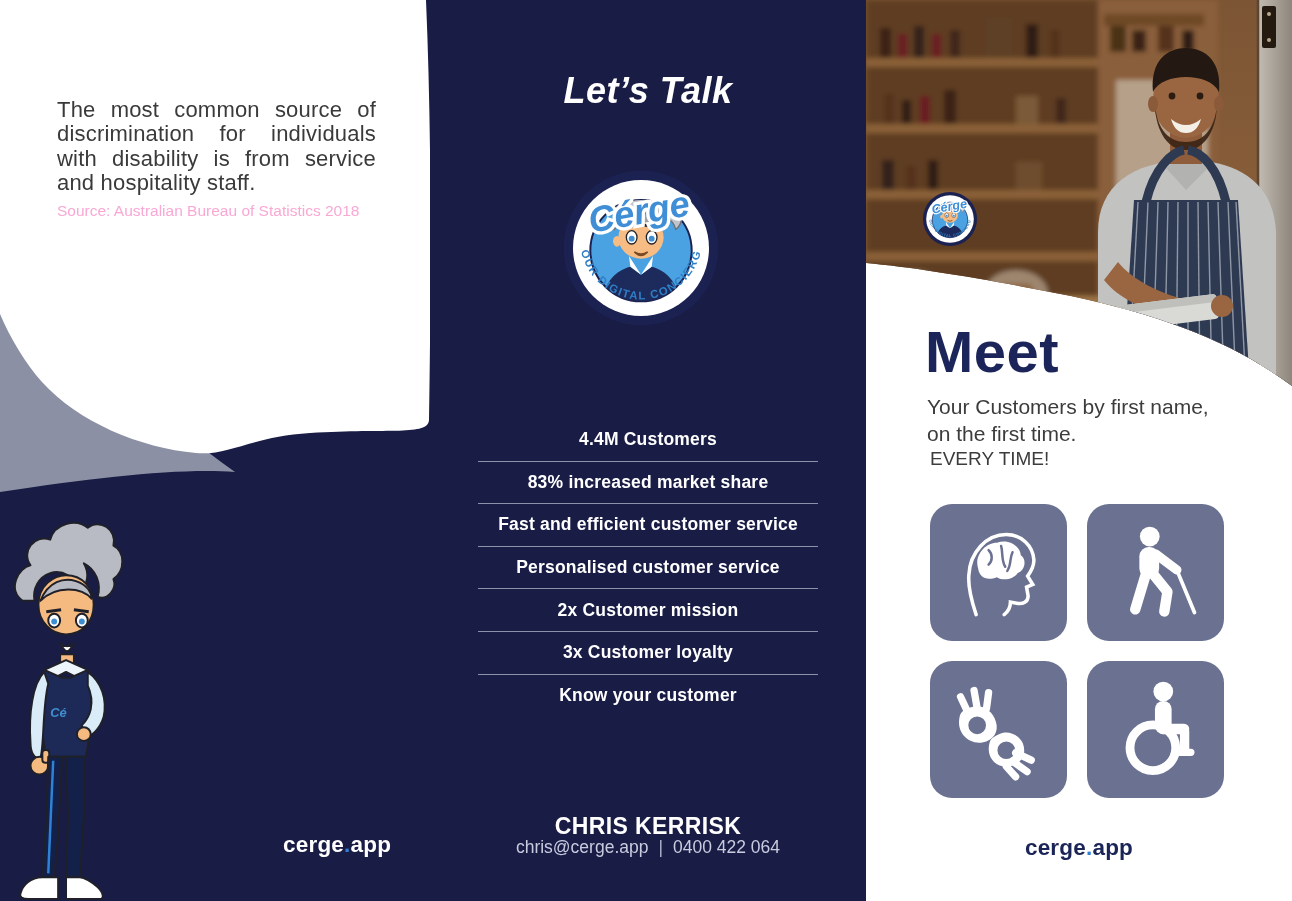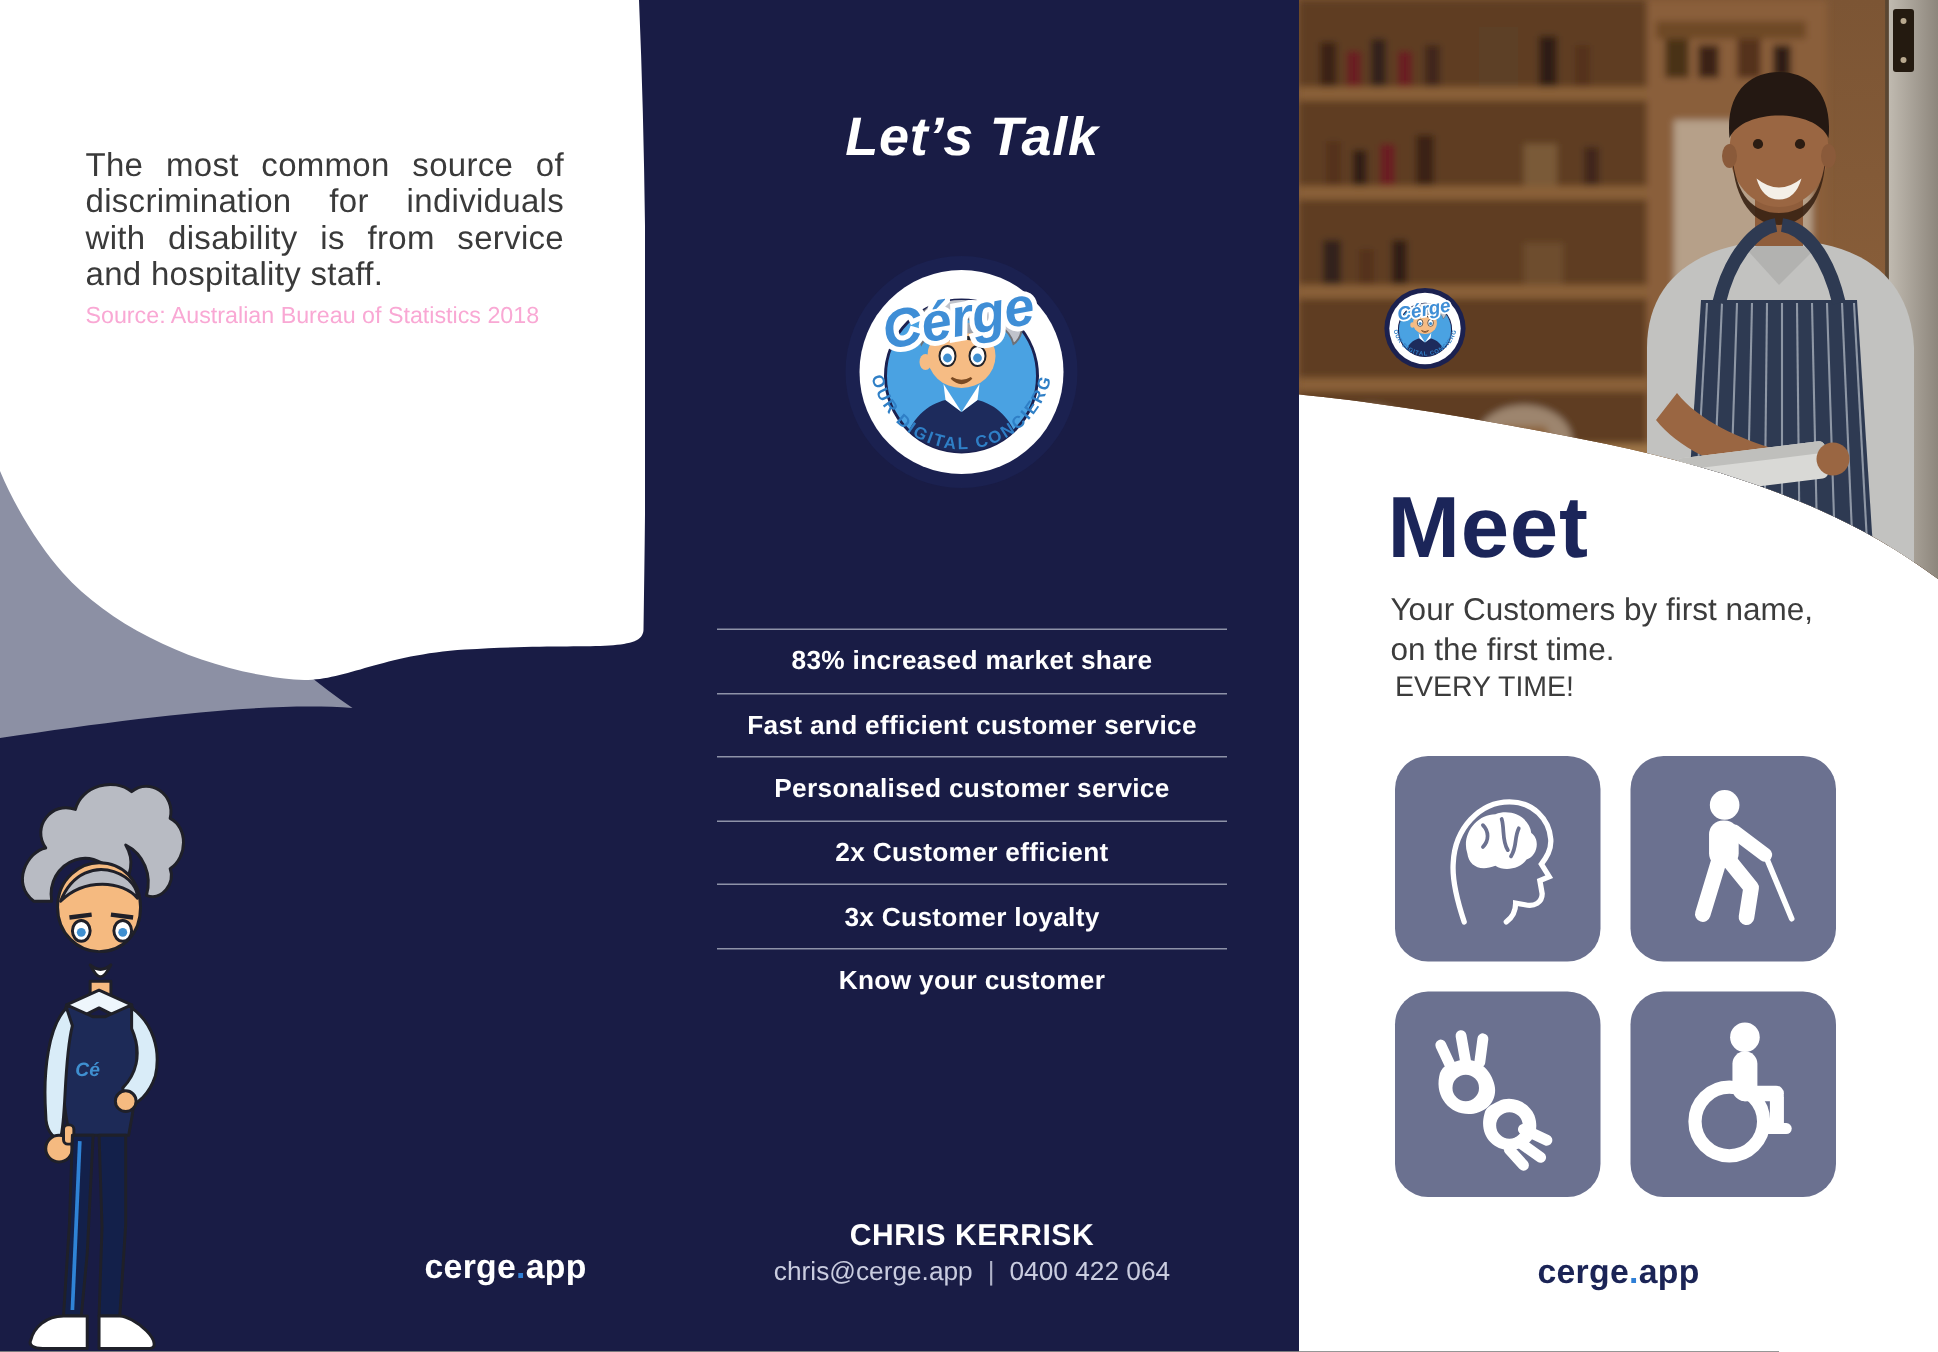--- a/index.html
+++ b/index.html
@@ -22,21 +22,21 @@
   .site .dot{color:#2f7fd6;}
   
   .mid-title{left:0;right:0;top:70px;text-align:center;color:#ffffff;
              font-size:36px;font-weight:800;font-style:italic;letter-spacing:.5px;}
   .logo-main{left:131px;top:168px;width:160px;height:160px;}
   .benefits{left:48px;top:419px;width:340px;}
   .benefit-row{height:41.6px;display:flex;align-items:center;justify-content:center;
                color:#ffffff;font-weight:bold;font-size:17.5px;letter-spacing:.2px;}
   .divider{height:0;border-top:1.6px solid #8e92a8;}
   .contact-name{left:0;right:0;top:813px;text-align:center;color:#ffffff;
-                font-weight:bold;font-size:20px;letter-spacing:.4px;}
+                font-weight:bold;font-size:23px;letter-spacing:.4px;}
   .contact-line{left:0;right:0;top:837px;text-align:center;color:#c9ccdf;font-size:17.5px;}
   .contact-line .sep{margin:0 10px;color:#aeb2c8;}
   
   .photo-wrap{left:0;top:0;width:426px;height:386px;}
   .badge{left:56px;top:191px;width:56px;height:56px;}
   .meet-title{left:59px;top:318px;font-size:58px;font-weight:800;color:#1b2559;letter-spacing:.5px;}
   .meet-sub{left:61px;top:393px;width:330px;font-size:21px;line-height:1.3;color:#3c3c3c;}
   .meet-every{left:64px;top:448px;font-size:19px;color:#3c3c3c;}
   .icon-grid{left:64px;top:504px;width:295px;display:grid;grid-template-columns:137px 137px;
              grid-auto-rows:137px;gap:20px;}
@@ -126,28 +126,29 @@
   </div>
 
   <div class="panel panel-mid">
     <div class="abs mid-title">Let’s Talk</div>
 
     <svg class="abs logo-main" viewBox="0 0 120 120">
       <use href="#cergeLogo"></use>
     </svg>
 
     <div class="abs benefits">
+      <div class="benefit-row">4.4M Customers</div>
       <div class="divider"></div>
       <div class="benefit-row">83% increased market share</div>
       <div class="divider"></div>
       <div class="benefit-row">Fast and efficient customer service</div>
       <div class="divider"></div>
       <div class="benefit-row">Personalised customer service</div>
       <div class="divider"></div>
-      <div class="benefit-row">2x Customer efficient</div>
+      <div class="benefit-row">2x Customer mission</div>
       <div class="divider"></div>
       <div class="benefit-row">3x Customer loyalty</div>
       <div class="divider"></div>
       <div class="benefit-row">Know your customer</div>
     </div>
 
     <div class="abs contact-name">CHRIS KERRISK</div>
     <div class="abs contact-line"><span>chris@cerge.app</span><span class="sep">|</span><span>0400 422 064</span></div>
   </div>
 

